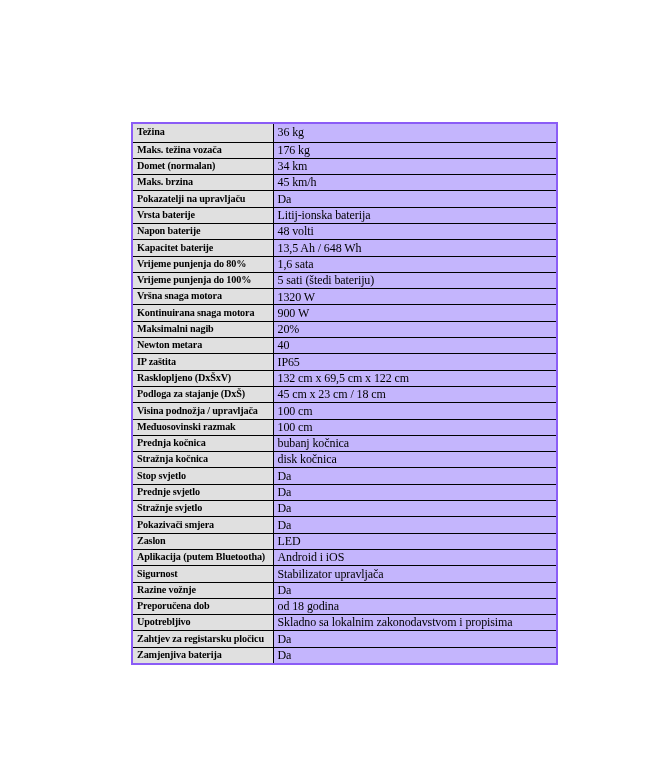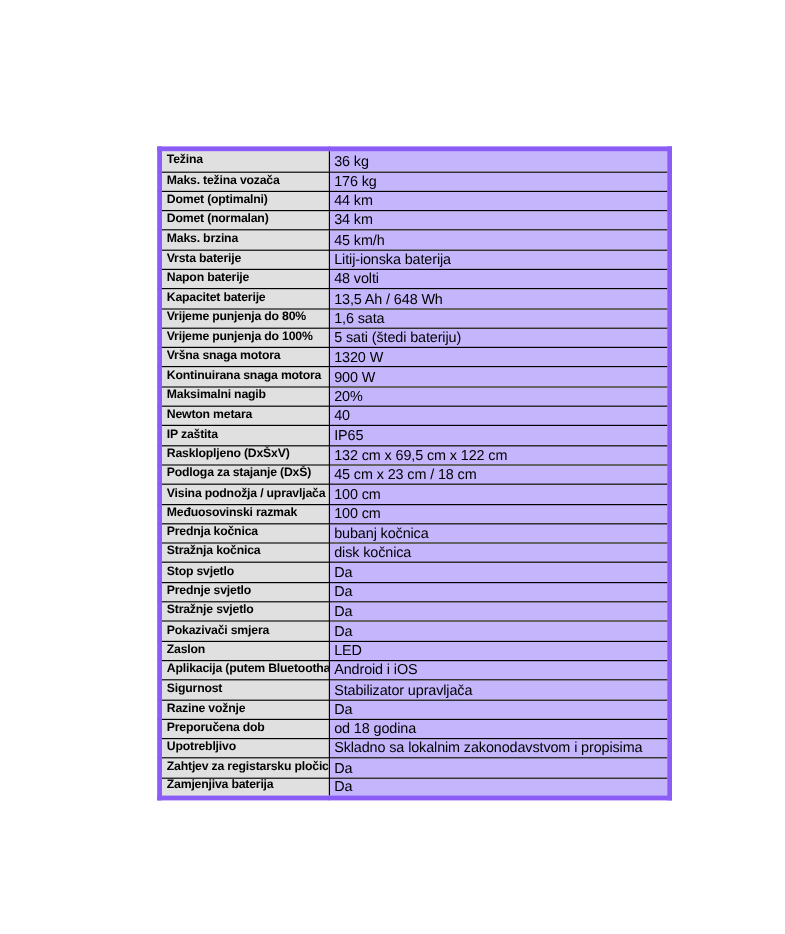--- a/index.html
+++ b/index.html
@@ -18,21 +18,22 @@
     position: absolute;
     left: 131px;
     top: 122px;
     width: 425px;
   }
 
   table.spec-table {
     border-collapse: collapse;
     width: 100%;
     table-layout: fixed;
-    border: 4px solid #8b5cf6;
+    border: 2px solid #8b5cf6;
+    font-family: Liberation Serif, serif;
   }
 
   table.spec-table col.col-label { width: 141px; }
   table.spec-table col.col-value { width: 284px; }
 
   table.spec-table tr {
     height: 16.3px;
   }
   table.spec-table tr.first-row {
     height: 19px;
@@ -75,30 +76,30 @@
     <tbody>
         <tr class="first-row">
           <td class="spec-label">Težina</td>
           <td class="spec-value">36 kg</td>
         </tr>
         <tr>
           <td class="spec-label">Maks. težina vozača</td>
           <td class="spec-value">176 kg</td>
         </tr>
         <tr>
-          <td class="spec-label">Domet (optimalni)</td>
-          <td class="spec-value">44 km</td>
-        </tr>
-        <tr>
           <td class="spec-label">Domet (normalan)</td>
           <td class="spec-value">34 km</td>
         </tr>
         <tr>
           <td class="spec-label">Maks. brzina</td>
           <td class="spec-value">45 km/h</td>
+        </tr>
+        <tr>
+          <td class="spec-label">Pokazatelji na upravljaču</td>
+          <td class="spec-value">Da</td>
         </tr>
         <tr>
           <td class="spec-label">Vrsta baterije</td>
           <td class="spec-value">Litij-ionska baterija</td>
         </tr>
         <tr>
           <td class="spec-label">Napon baterije</td>
           <td class="spec-value">48 volti</td>
         </tr>
         <tr>

